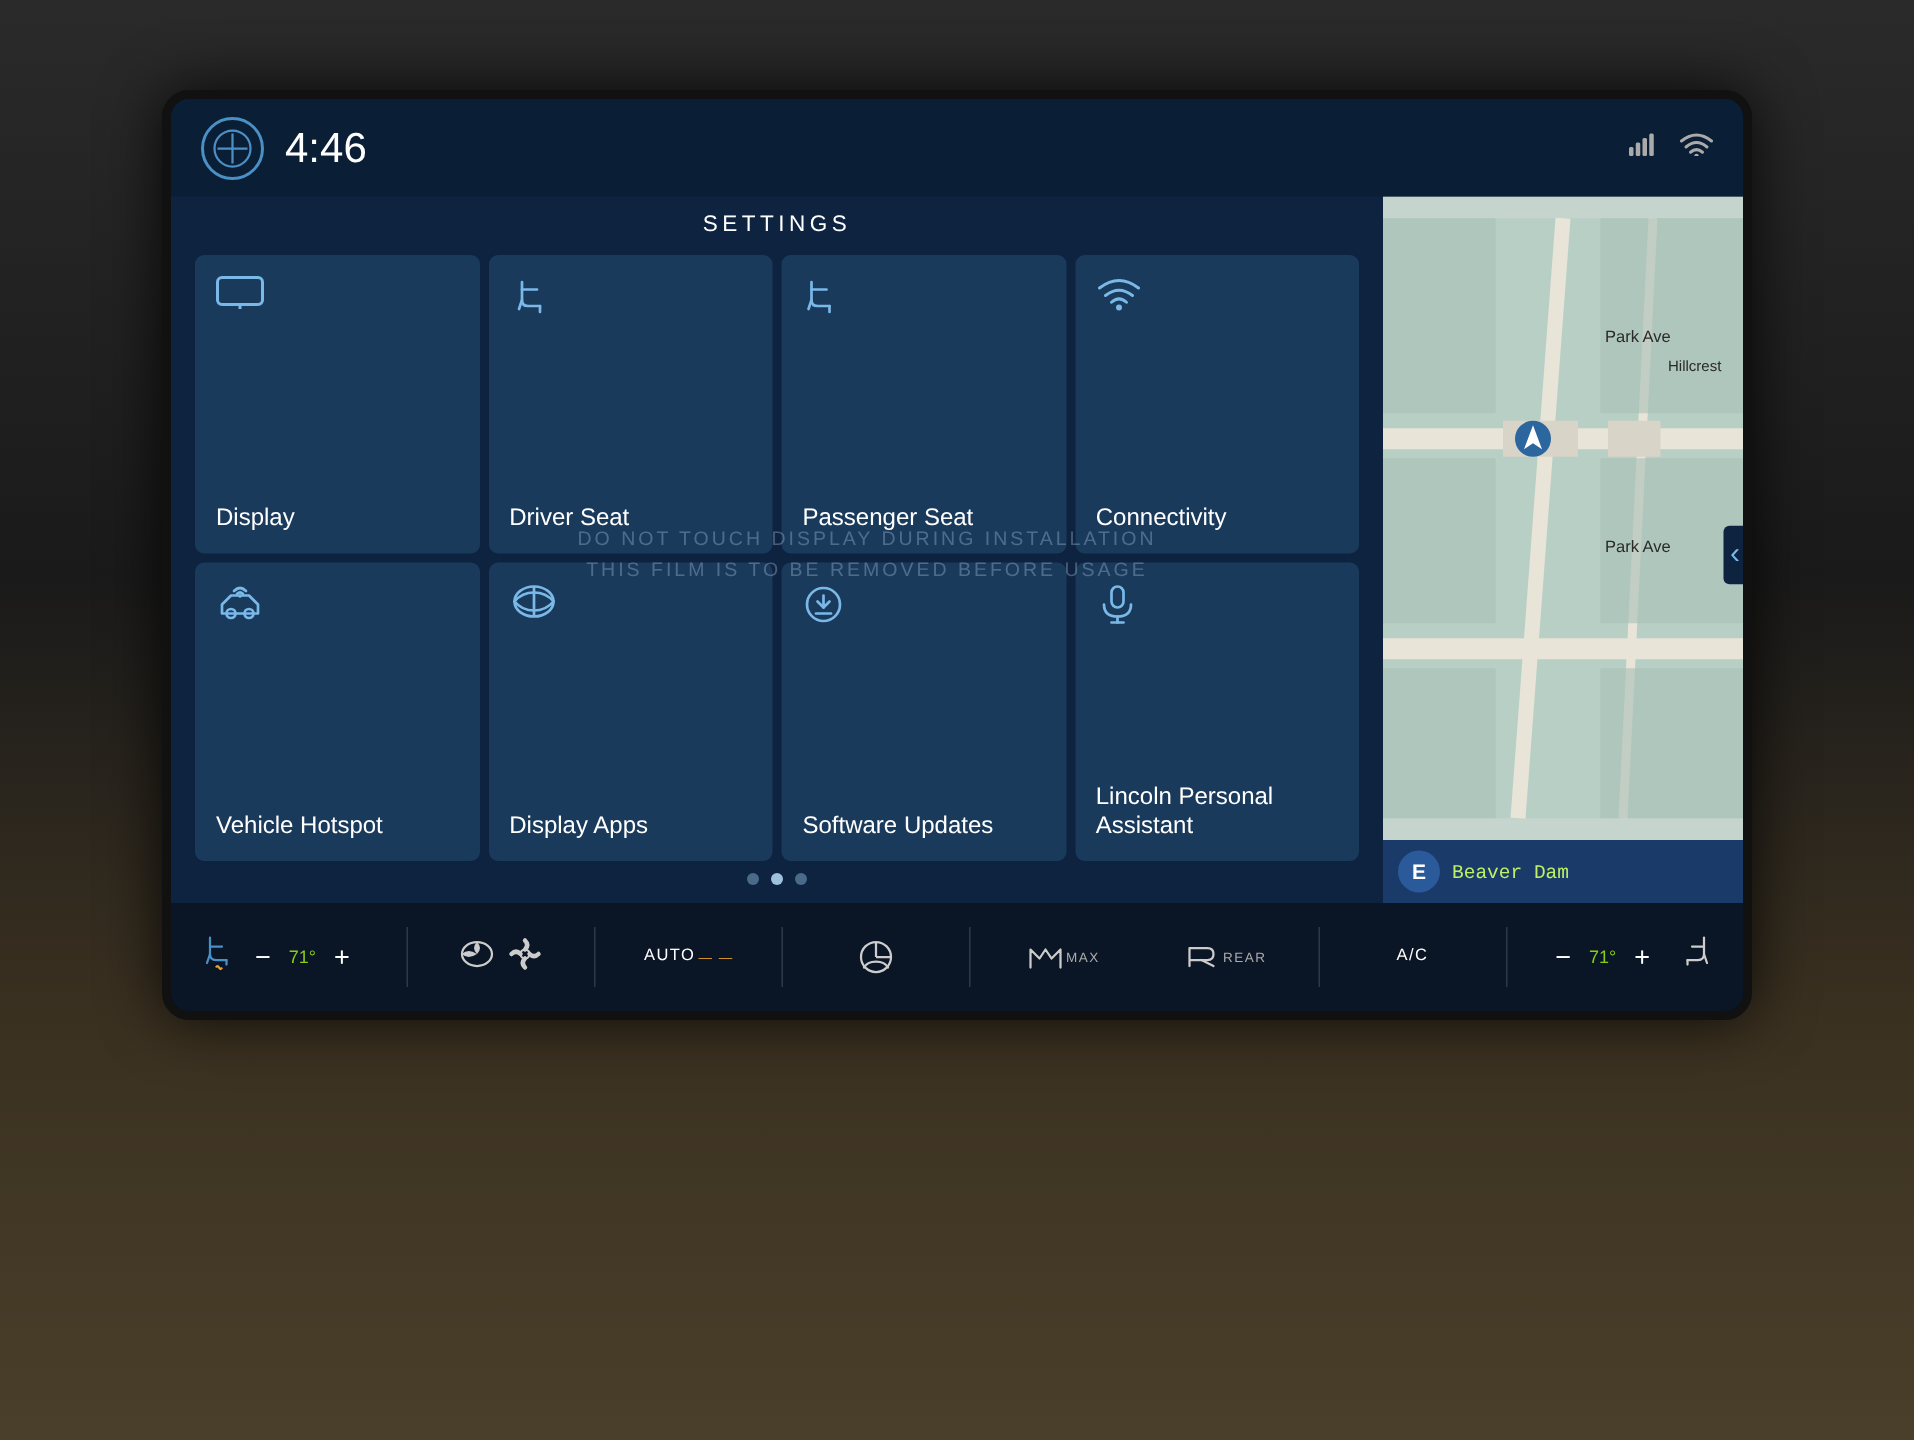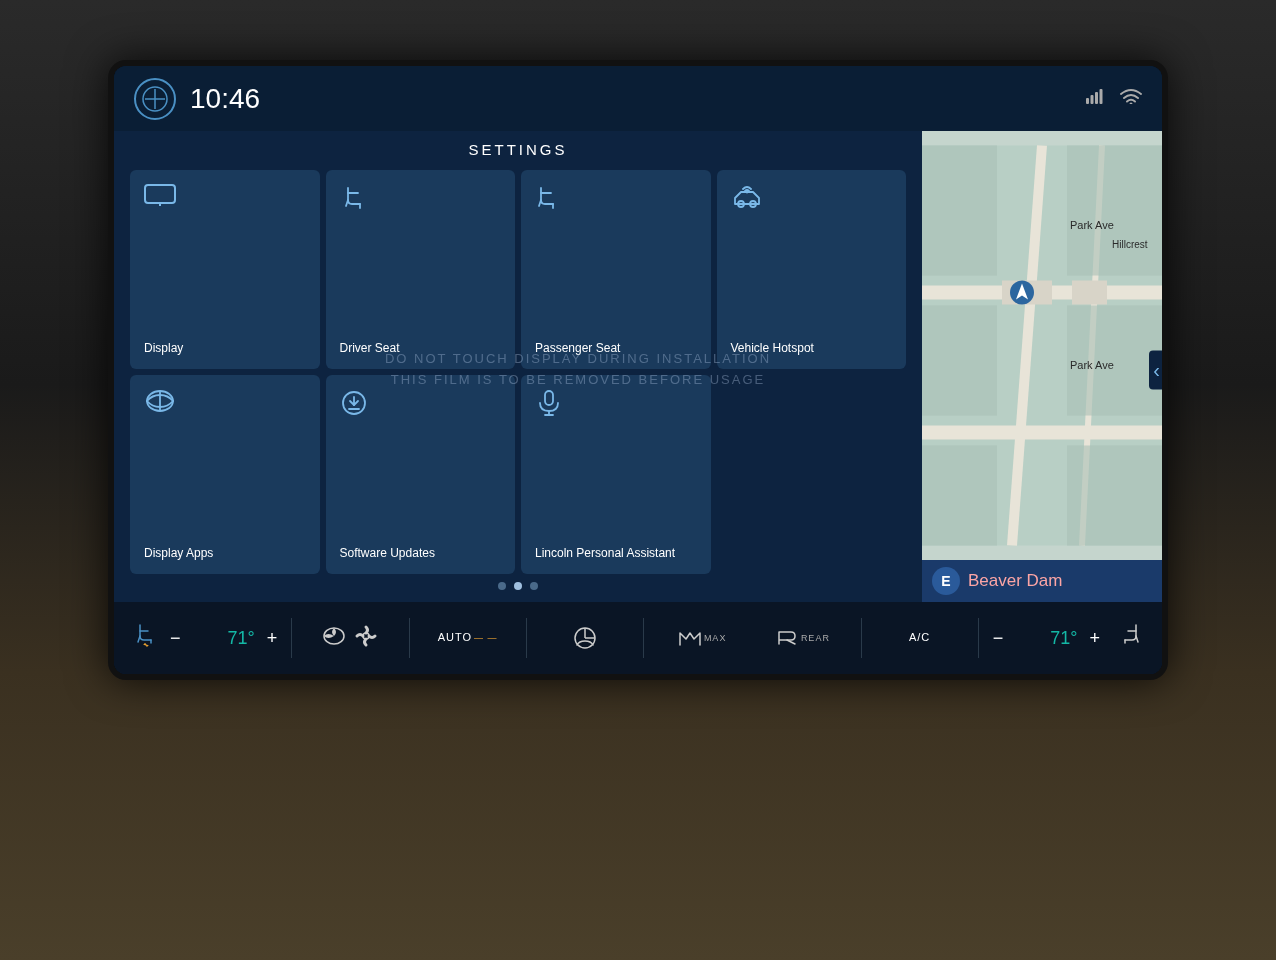--- a/index.html
+++ b/index.html
@@ -140,21 +140,21 @@
     }
 
     .tile-icon {
       color: #7ab8e8;
       font-size: 26px;
       line-height: 1;
     }
 
     .tile-label {
       color: #ffffff;
-      font-size: 12px;
+      font-size: 16px;
       font-weight: 400;
       line-height: 1.2;
     }
 
     .page-dots {
       display: flex;
       justify-content: center;
       gap: 8px;
       margin-top: 8px;
       margin-bottom: 4px;
@@ -221,23 +221,24 @@
       width: 28px;
       height: 28px;
       border-radius: 50%;
       display: flex;
       align-items: center;
       justify-content: center;
       flex-shrink: 0;
     }
 
     .nav-street {
-      color: #fca5a5;
-      font-size: 17px;
+      color: #bef264;
+      font-size: 13px;
       font-weight: 500;
+      font-family: Liberation Mono, monospace;
     }
 
     .chevron-right {
       position: absolute;
       right: -2px;
       top: 50%;
       transform: translateY(-50%);
       color: #7ab8e8;
       font-size: 20px;
       cursor: pointer;
@@ -270,24 +271,23 @@
       justify-content: flex-start;
       flex: 1.2;
     }
 
     .climate-section.right-section {
       justify-content: flex-end;
       flex: 1.2;
     }
 
     .climate-temp {
-      color: #14b8a6;
-      font-size: 18px;
+      color: #84cc16;
+      font-size: 12px;
       font-weight: 300;
-      margin-left: 35px;
     }
 
     .climate-btn {
       color: #ffffff;
       font-size: 18px;
       cursor: pointer;
       padding: 2px 6px;
     }
 
     .climate-divider {
@@ -348,21 +348,21 @@
 
       <div class="top-bar">
         <div class="lincoln-logo">
 
           <svg width="28" height="28" viewBox="0 0 28 28">
             <ellipse cx="14" cy="14" rx="12" ry="12" fill="none" stroke="#4a90c4" stroke-width="1.5"></ellipse>
             <line x1="14" y1="4" x2="14" y2="24" stroke="#4a90c4" stroke-width="1.5"></line>
             <line x1="4" y1="14" x2="24" y2="14" stroke="#4a90c4" stroke-width="1.5"></line>
           </svg>
         </div>
-        <div class="time-display">10:46</div>
+        <div class="time-display">4:46</div>
         <div class="top-bar-right">
           <span class="top-icon">
             <svg width="20" height="16" viewBox="0 0 20 16" fill="#aaa">
               <rect x="0" y="10" width="3" height="6" rx="1"></rect>
               <rect x="4.5" y="7" width="3" height="9" rx="1"></rect>
               <rect x="9" y="4" width="3" height="12" rx="1"></rect>
               <rect x="13.5" y="1" width="3" height="15" rx="1"></rect>
             </svg>
           </span>
           <span class="top-icon">
@@ -411,20 +411,31 @@
                 <svg width="28" height="28" viewBox="0 0 28 28" fill="none" stroke="#7ab8e8" stroke-width="1.8">
                   <path d="M6 4 L6 16 Q6 20 10 20 L18 20" stroke-linecap="round"></path>
                   <path d="M6 16 L4 22" stroke-linecap="round"></path>
                   <path d="M18 20 L18 24" stroke-linecap="round"></path>
                   <path d="M6 9 L16 9" stroke-linecap="round"></path>
                 </svg>
               </div>
               <div class="tile-label">Passenger Seat</div>
             </div>
 
+            <div class="grid-tile">
+              <div class="tile-icon connectivity-icon">
+                <svg width="30" height="24" viewBox="0 0 30 24" fill="none" stroke="#7ab8e8" stroke-width="2">
+                  <path d="M2 8 Q15 -2 28 8" stroke-linecap="round"></path>
+                  <path d="M6 13 Q15 6 24 13" stroke-linecap="round"></path>
+                  <path d="M10 17.5 Q15 13 20 17.5" stroke-linecap="round"></path>
+                  <circle cx="15" cy="21" r="2" fill="#7ab8e8" stroke="none"></circle>
+                </svg>
+              </div>
+              <div class="tile-label">Connectivity</div>
+            </div>
 
             <div class="grid-tile">
               <div class="tile-icon">
                 <svg width="32" height="26" viewBox="0 0 32 26" fill="none" stroke="#7ab8e8" stroke-width="1.8">
                   <path d="M4 14 L10 8 L22 8 L28 14 L28 20 L4 20 Z" stroke-linecap="round" stroke-linejoin="round"></path>
                   <circle cx="10" cy="20" r="3" stroke="#7ab8e8"></circle>
                   <circle cx="22" cy="20" r="3" stroke="#7ab8e8"></circle>
 
                   <path d="M12 5 Q16 1 20 5" stroke-linecap="round"></path>
                   <path d="M14 7 Q16 5 18 7" stroke-linecap="round"></path>

